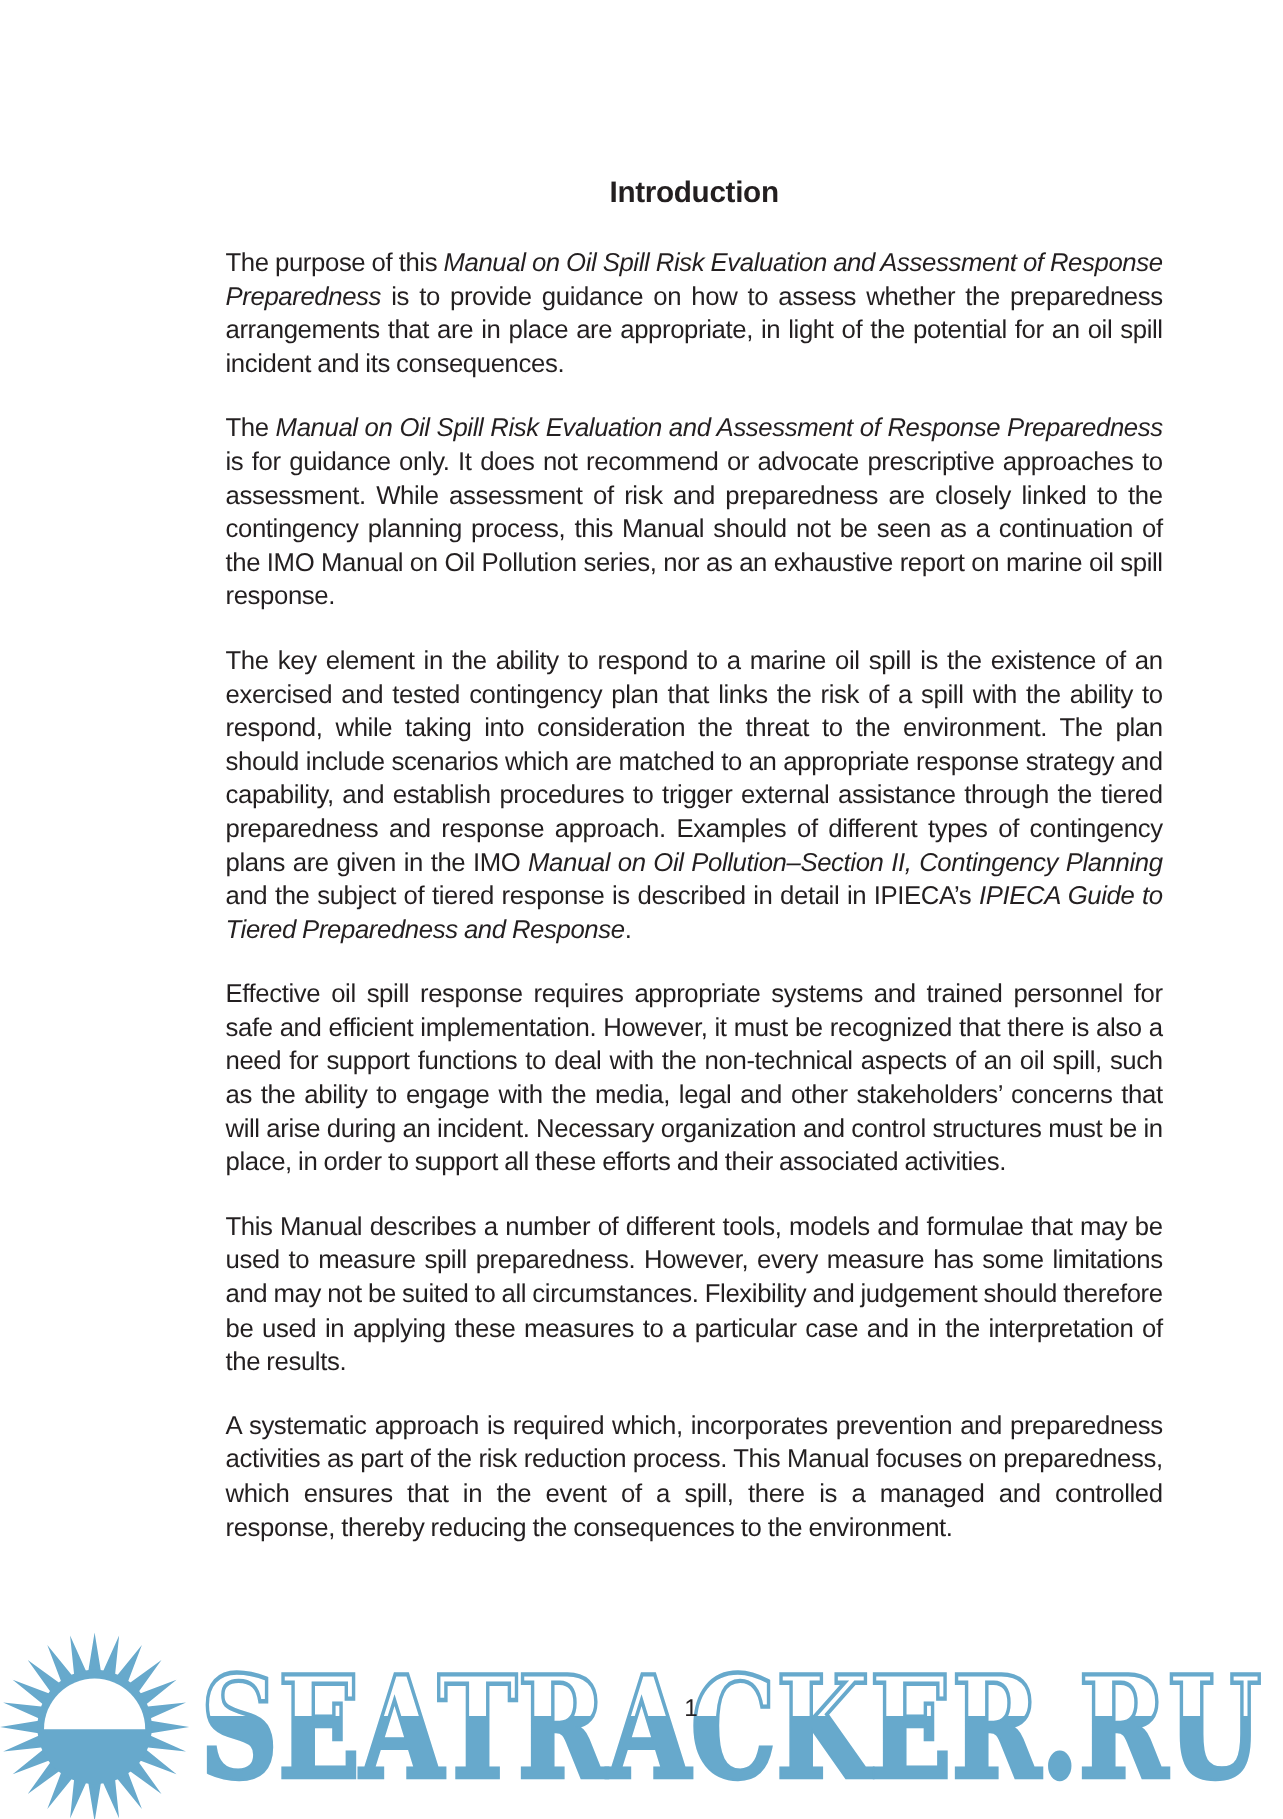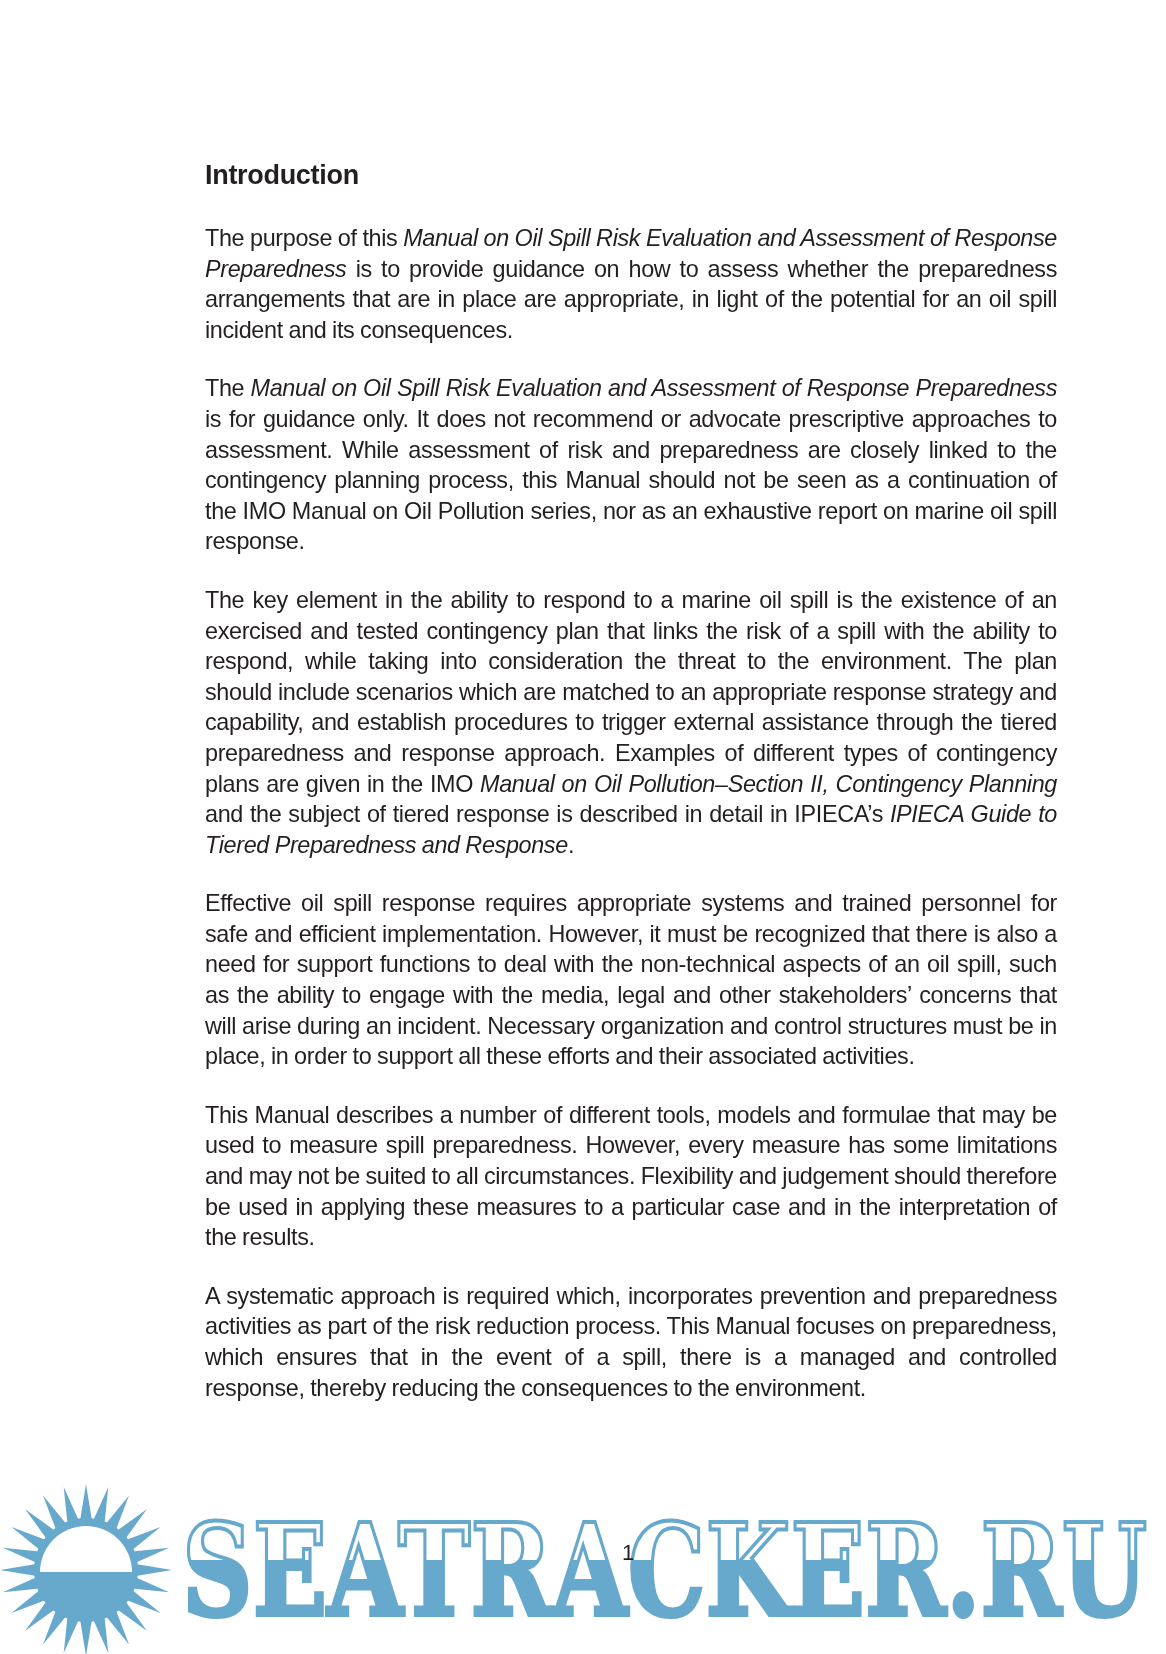--- a/index.html
+++ b/index.html
@@ -28,20 +28,21 @@
       width: 852px;
     }
     .heading {
       font-family: "Liberation Sans", sans-serif;
       font-weight: bold;
       font-size: 27px;
       letter-spacing: -0.3px;
       margin: 0 0 31px 0;
       line-height: 34px;
       color: #231f20;
+      text-align: center;
     }
     .para {
       font-family: Liberation Sans, sans-serif;
       font-size: 23.4px;
       line-height: 30.6px;
       text-align: justify;
       margin: 0 0 28px 0;
       letter-spacing: -0.35px;
       word-spacing: -0.5px;
       color: #231f20;

